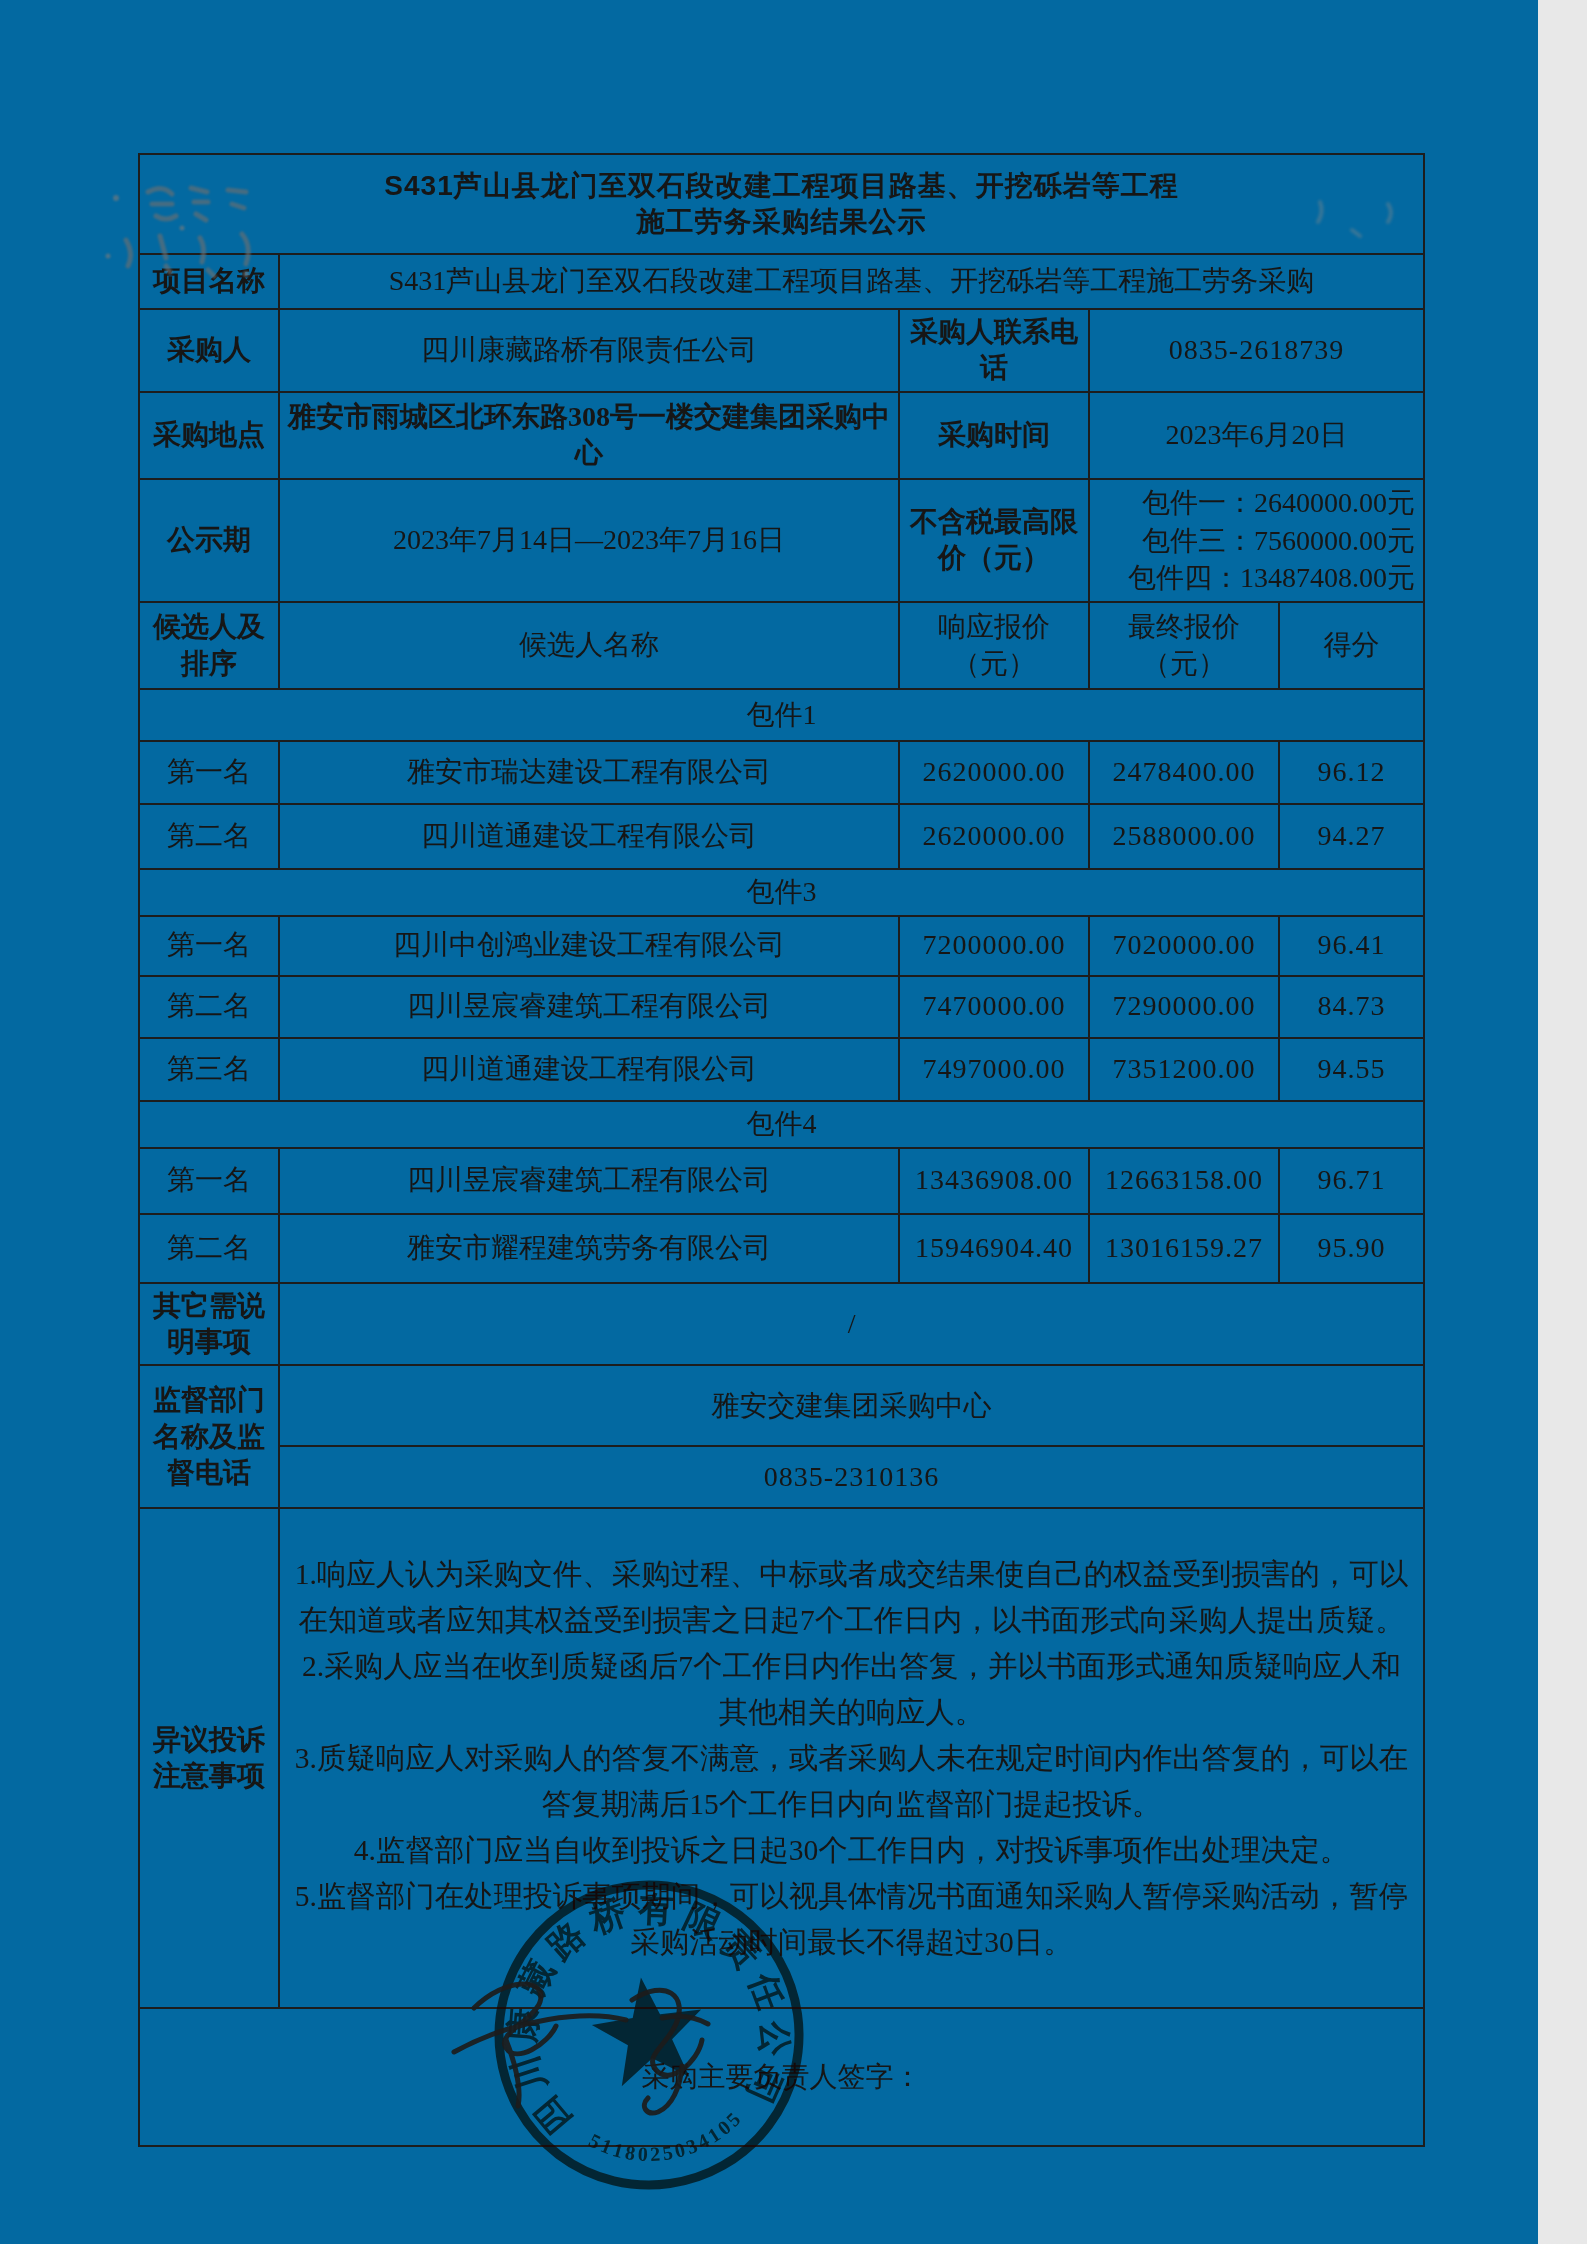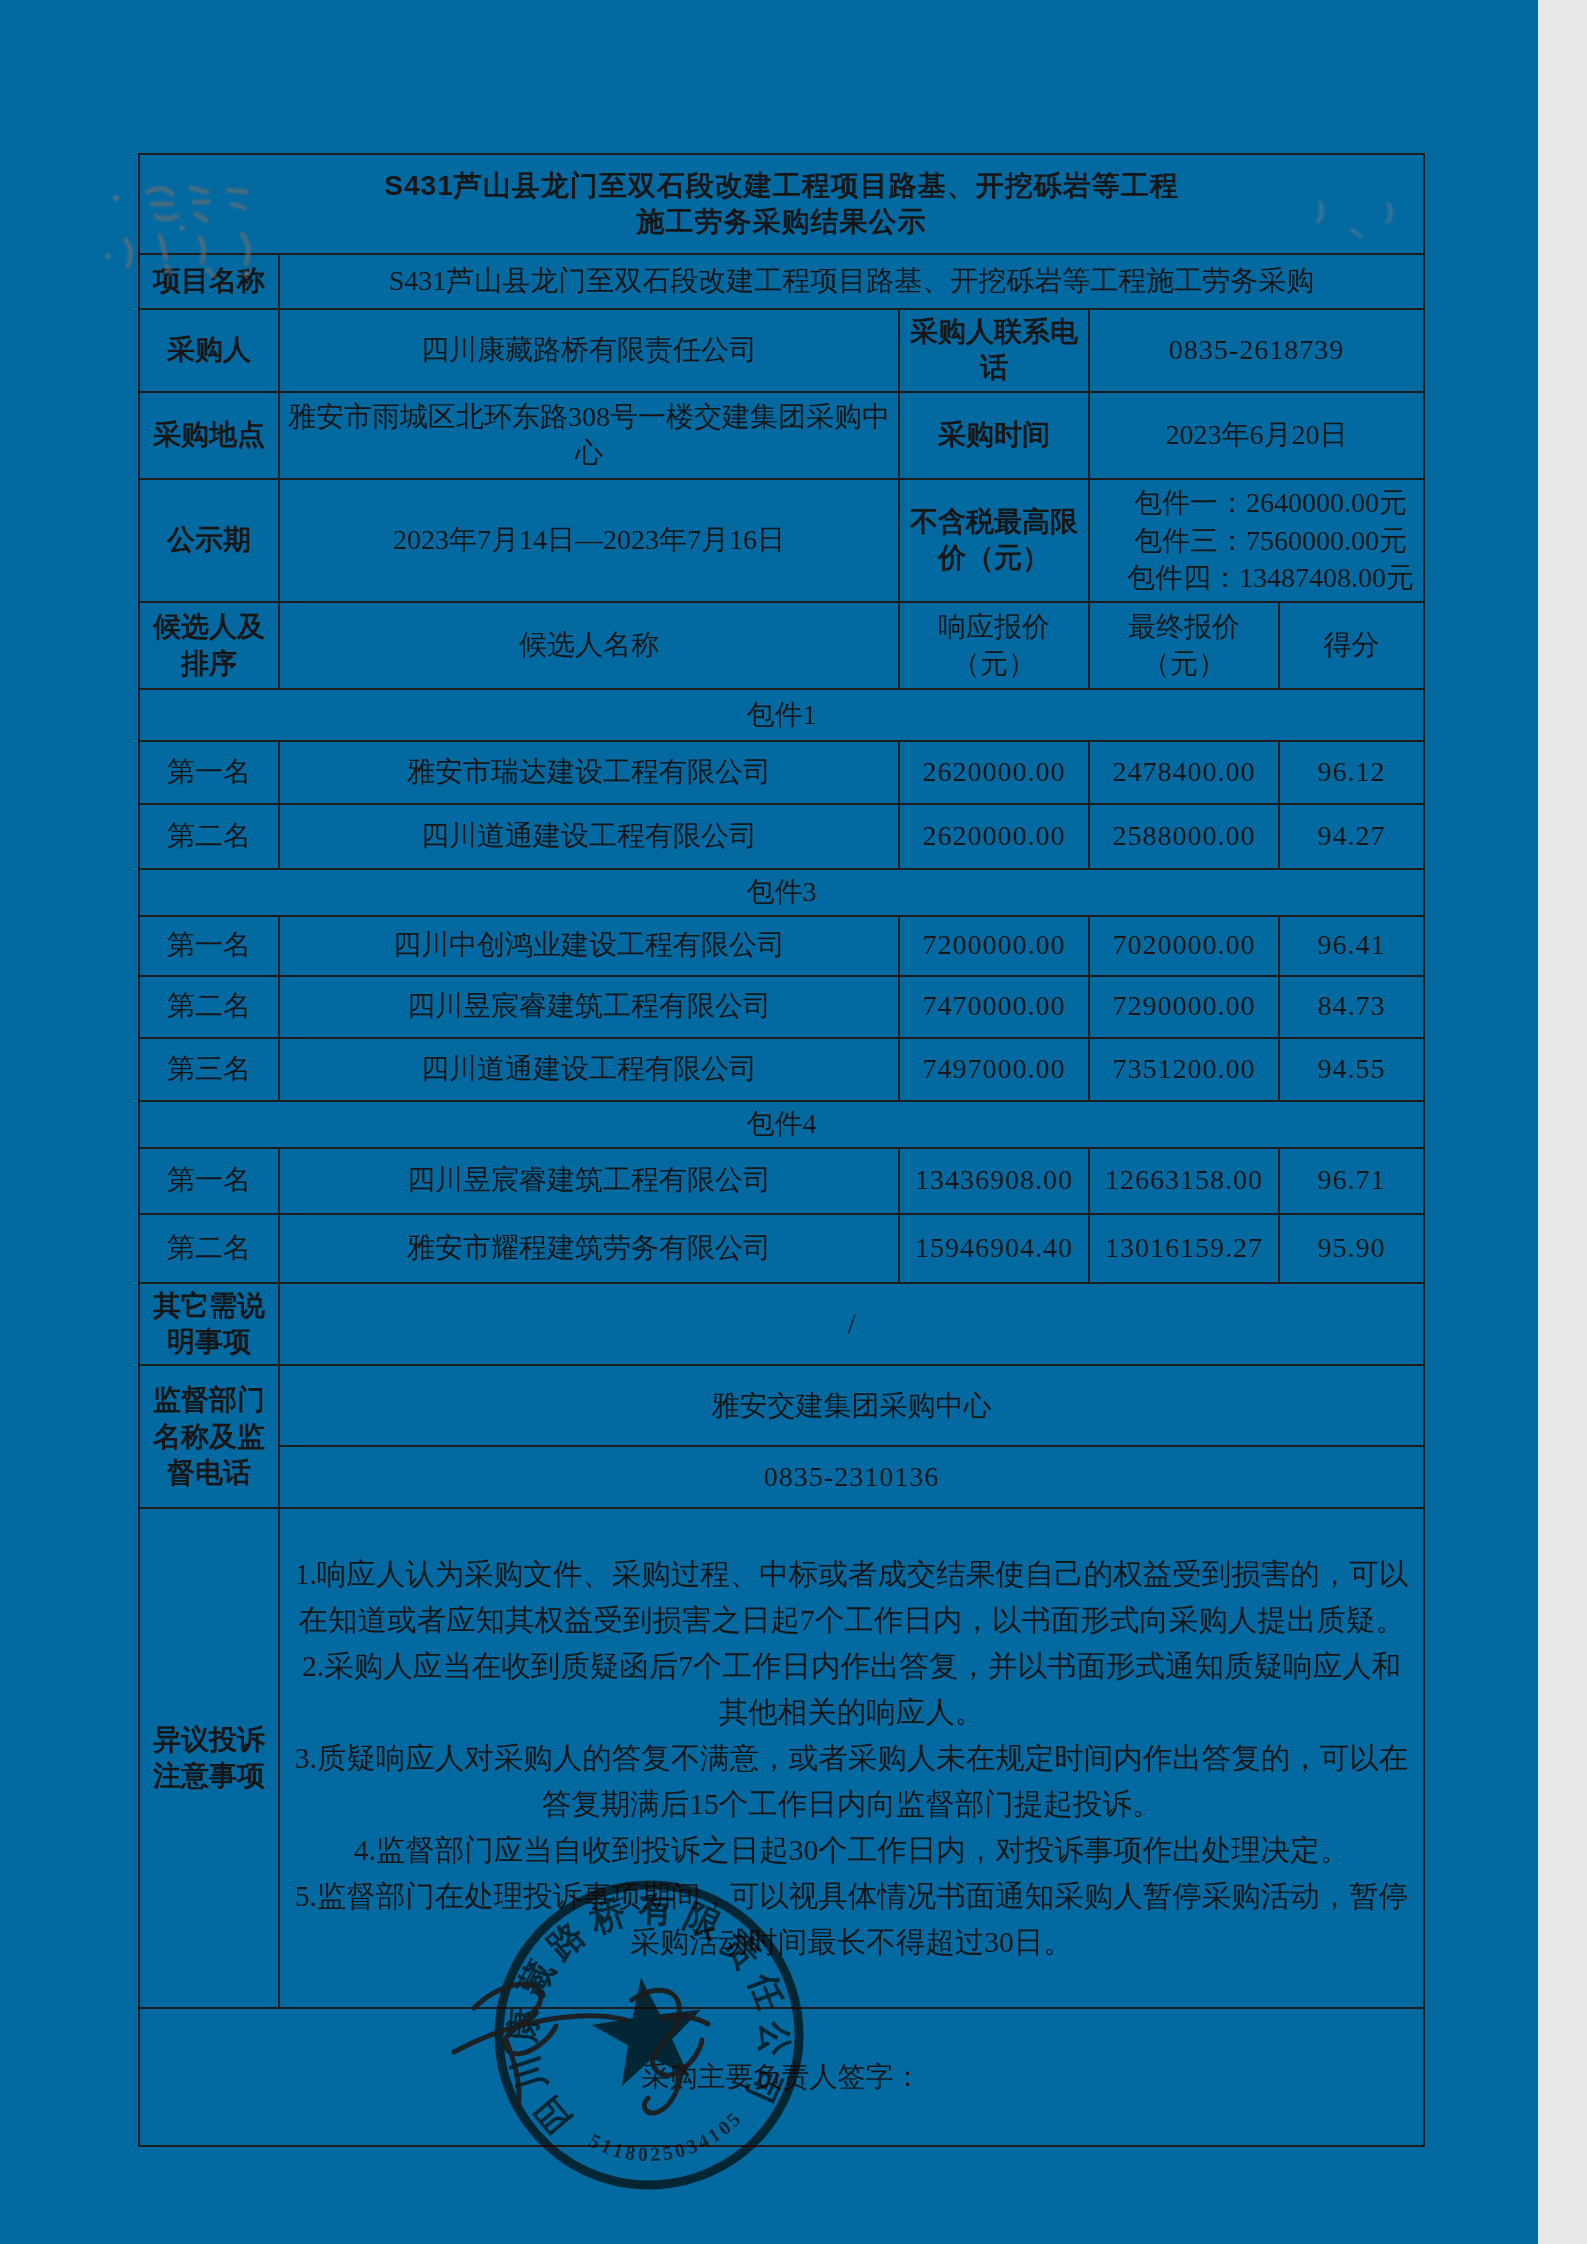--- a/index.html
+++ b/index.html
@@ -29,25 +29,25 @@
   }
   td.title-cell {
     font-family:"Liberation Sans", sans-serif;
     font-weight:700;
     font-size:44px;
     line-height:1.22;
     letter-spacing:1px;
     border-bottom-width:3px;
   }
   td.label { padding:4px 10px;font-weight:bold; }
-  td.left { text-align:left; }
+  td.left { text-align:left;font-weight:bold; }
   td.band { font-size:29px; }
   td.num { letter-spacing:1px; }
   td.prices { text-align:center; }
-  .price-line { display:block; text-align:center; margin-left:28px; font-size:28px; line-height:1.35; }
+  .price-line { display:block; text-align:right; margin-left:28px; font-size:28px; line-height:1.35; }
   td.objection-cell { text-align:left; vertical-align:middle; padding:10px 14px 10px 10px; }
   .obj-item { font-size:29.5px; line-height:1.56; text-align:center; }
   td.sign-cell { text-align:left; font-size:30px; padding-left:10px;margin-top:7px; }
   
   .artifact { position:absolute; pointer-events:none; }
   
   .seal-wrap { position:absolute; left:482px; top:1868px; width:334px; height:334px; mix-blend-mode:multiply; opacity:.88; }
   .sig-wrap  { position:absolute; left:436px; top:1948px; width:340px; height:190px; }
 </style>
 </head>

